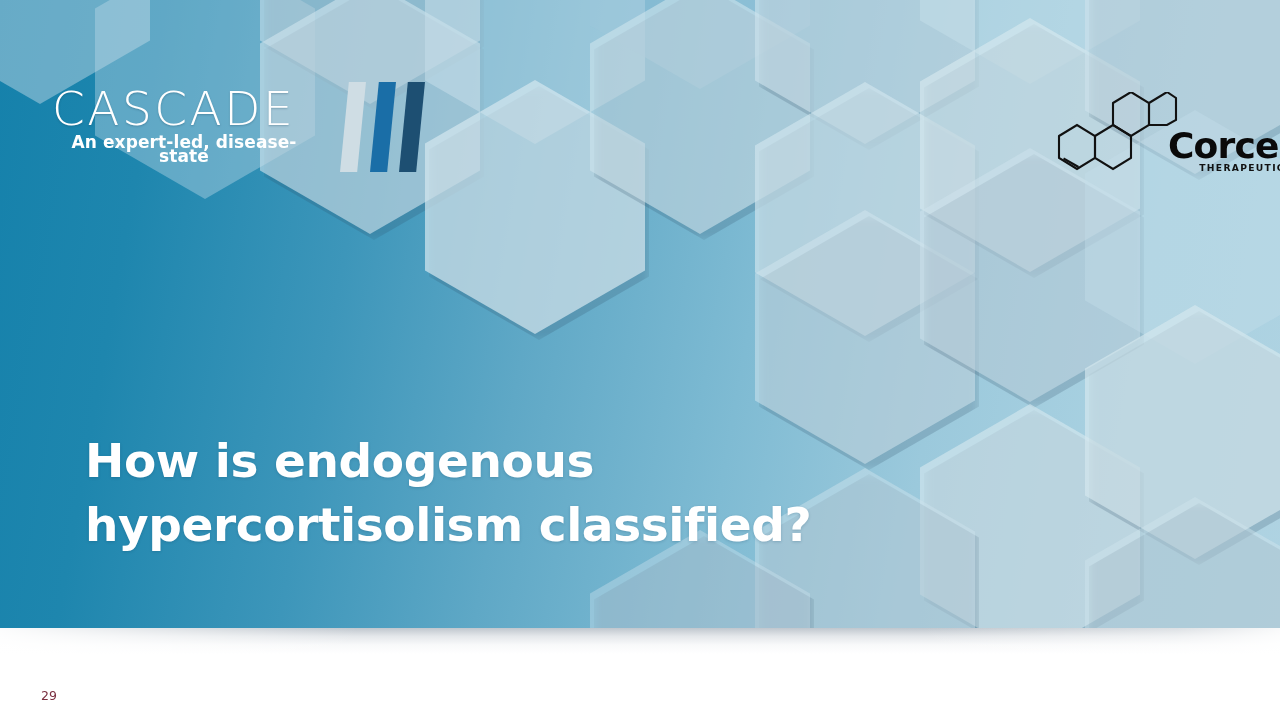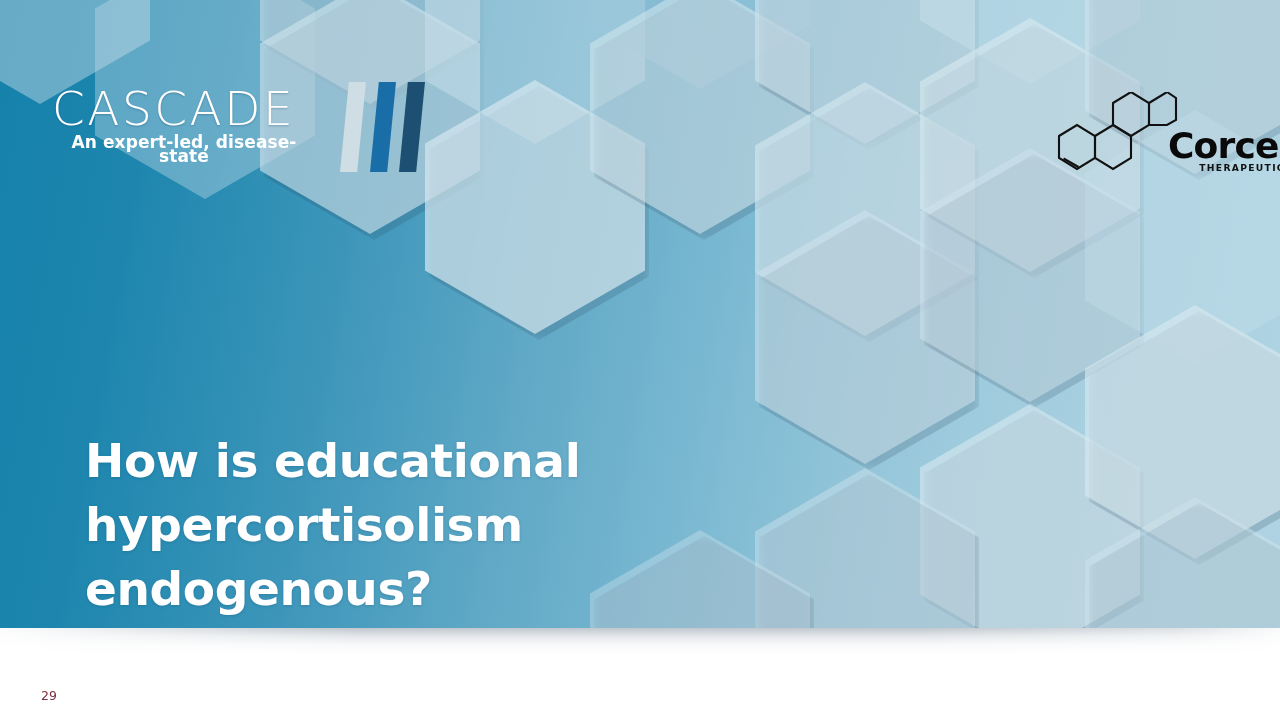--- a/index.html
+++ b/index.html
@@ -283,19 +283,19 @@
         <polygon points="58,11 76,0 94,11 94,33 76,44 58,33"></polygon>
 
         <polygon points="94,11 112,0 121,6 121,28 112,33 94,33"></polygon>
       </g>
     </svg>
     <div class="corcept-word">Corcept</div>
     <div class="corcept-sub">THERAPEUTICS</div>
   </div>
 
   <h1 class="slide-title">
-    <span class="l1">How is educational</span>
-    <span class="l2">hypercortisolism endogenous?</span>
+    <span class="l1">How is endogenous</span>
+    <span class="l2">hypercortisolism classified?</span>
   </h1>
 
   <div class="page-number">29</div>
 
 </div>
 
 </body></html>

